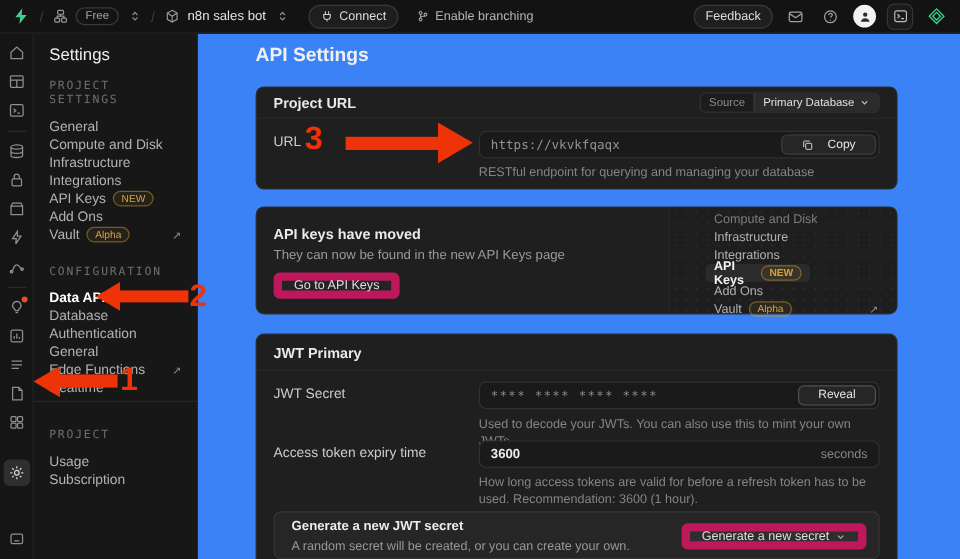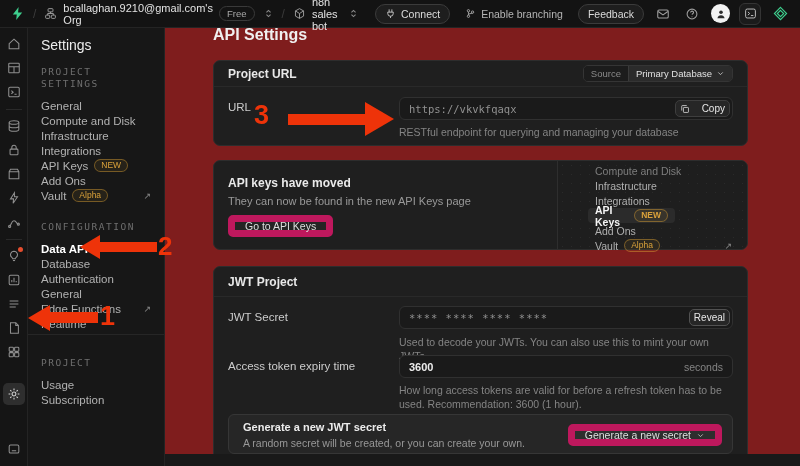--- a/index.html
+++ b/index.html
@@ -43,37 +43,37 @@
   .side-list { margin-top:8px; }
   .side-item { display:flex; align-items:center; gap:6px; height:15px; padding:0 13px; font-size:11.5px;
     color:#b2b2b2; cursor:pointer; white-space:nowrap; }
   .side-item.active { color:#ffffff; font-weight:700; }
   .badge { border:1px solid rgba(219,160,50,.45); background:rgba(219,160,50,.08); color:#d9a13a;
     border-radius:999px; padding:0 6px; font-size:8.5px; line-height:11px; }
   .ext { margin-left:auto; color:#8a8a8a; font-size:9px; }
   .side-div { height:1px; background:#262626; margin:3px 0 0; }
 
   
-  .main { position:absolute; left:165px; top:16px; width:635px; height:438px; background:#7f1d1d; overflow:hidden; z-index:2; }
+  .main { position:absolute; left:165px; top:28px; width:635px; height:438px; background:#3b82f6; overflow:hidden; z-index:2; }
   .page-title { position:absolute; left:48px; top:10px; font-size:16px; font-weight:600; color:#f0f0f0; }
   .card { position:absolute; left:48px; width:535px; background:#1f1f1f; border:1px solid #2d2d2d; border-radius:7px; }
   .card-hd { height:26px; border-bottom:1px solid #292929; display:flex; align-items:center; padding:0 14px; }
   .card-hd .t { font-size:12px; font-weight:600; color:#e8e8e8; }
   .seg { margin-left:auto; display:flex; align-items:stretch; border:1px solid #353535; border-radius:5px; overflow:hidden; height:17px; cursor:pointer; }
   .seg .l { display:flex; align-items:center; padding:0 7px; font-size:9.5px; color:#8a8a8a; background:#1c1c1c; }
   .seg .r { display:flex; align-items:center; gap:4px; padding:0 7px; font-size:9.5px; color:#e0e0e0; background:#2b2b2b; border-left:1px solid #3a3a3a; }
 
   .flabel { position:absolute; left:14px; font-size:11.5px; color:#cccccc; }
   .finput { position:absolute; left:185px; right:14px; height:23px; background:#1a1a1a; border:1px solid #303030;
     border-radius:6px; display:flex; align-items:center; padding:0 9px; }
   .finput .val { font-family:"DejaVu Sans Mono", monospace; font-size:10.5px; color:#919191; }
   .finput .val.bold { font-family:"Liberation Sans", sans-serif; color:#ececec; font-weight:700; font-size:11px; }
   .finput .unit { margin-left:auto; font-size:10.5px; color:#848484; }
   .in-btn { position:absolute; right:2px; top:2px; bottom:2px; display:flex; align-items:center; gap:12px;
-    padding:0 4px; background:#262626; border:1px solid #3e3e3e; border-radius:5px; font-size:10px;
+    padding:0 16px; background:#262626; border:1px solid #3e3e3e; border-radius:5px; font-size:10px;
     color:#e6e6e6; cursor:pointer; }
   .help { position:absolute; left:185px; right:14px; font-size:10.5px; color:#848484; line-height:14px; }
 
   .btn { display:inline-flex; align-items:center; gap:5px; height:22px; padding:0 10px; background:#242424;
     border:7px solid #be185d; border-radius:5px; font-size:10.5px; color:#dedede; cursor:pointer; white-space:nowrap; }
 
   
   .overlay-menu { position:absolute; left:343px; top:0; right:0; bottom:0; background:#1e1e1e;
     background-image:radial-gradient(#2a2a2a 0.8px, transparent 0.9px); background-size:9px 9px;
     border-left:1px solid #2e2e2e; border-radius:0 7px 7px 0; }
@@ -114,21 +114,20 @@
     <span class="sep">/</span>
     <div class="crumb">
       <span>
         <svg width="13" height="13" viewBox="0 0 16 16" fill="none" stroke="#9a9a9a" stroke-width="1.2">
             <rect x="5" y="2" width="6" height="4" rx="1"></rect>
             <rect x="2" y="10" width="5" height="4" rx="1"></rect>
             <rect x="9" y="10" width="5" height="4" rx="1"></rect>
             <path d="M8 6v2M4.5 10V8h7v2"></path>
           </svg>
       </span>
-      <span>bcallaghan.9210@gmail.com's Org</span>
       <span class="pill">Free</span>
     </div>
     <span class="sorter">
       <svg width="11" height="11" viewBox="0 0 16 16" fill="none" stroke="#8a8a8a" stroke-width="1.5">
           <path d="M5 6.5 8 3.5l3 3M5 9.5l3 3 3-3"></path>
         </svg>
     </span>
     <span class="sep">/</span>
     <div class="crumb">
       <span>
@@ -450,21 +449,21 @@
         <div class="om-item" style="top:77px">
             <span>Vault</span>
             <span class="badge">Alpha</span>
             <span class="ext">↗</span>
           </div>
       </div>
     </section>
 
     <section class="card" style="top:250px; height:212px;">
       <div class="card-hd" style="height:30px">
-        <span class="t">JWT Project</span>
+        <span class="t">JWT Primary</span>
       </div>
       <span class="flabel" style="top:44px">JWT Secret</span>
       <div class="finput" style="top:39px">
         <span class="val" style="letter-spacing:1px">**** **** **** ****</span>
         <button class="in-btn" style="border-color:#525252">
             <span>Reveal</span>
           </button>
       </div>
       <p class="help" style="top:68px">Used to decode your JWTs. You can also use this to mint your own JWTs.</p>
 

